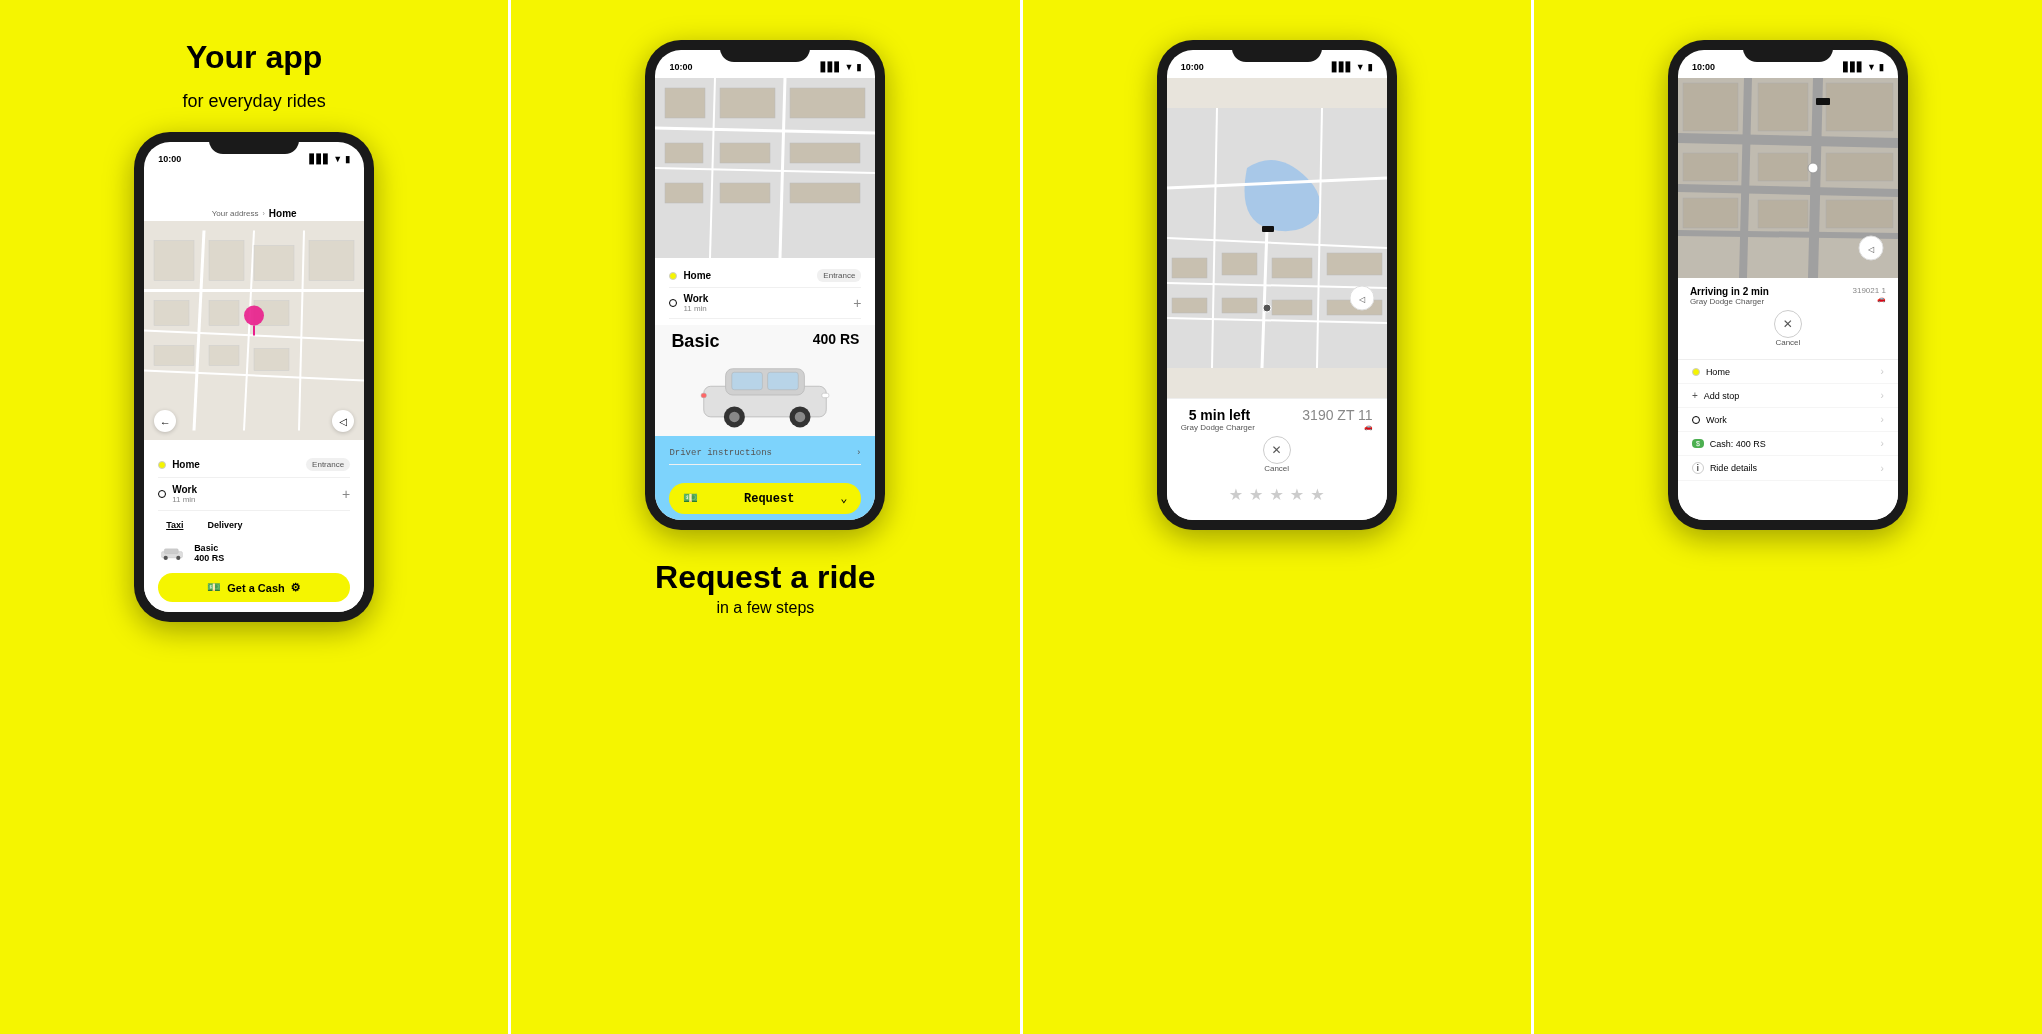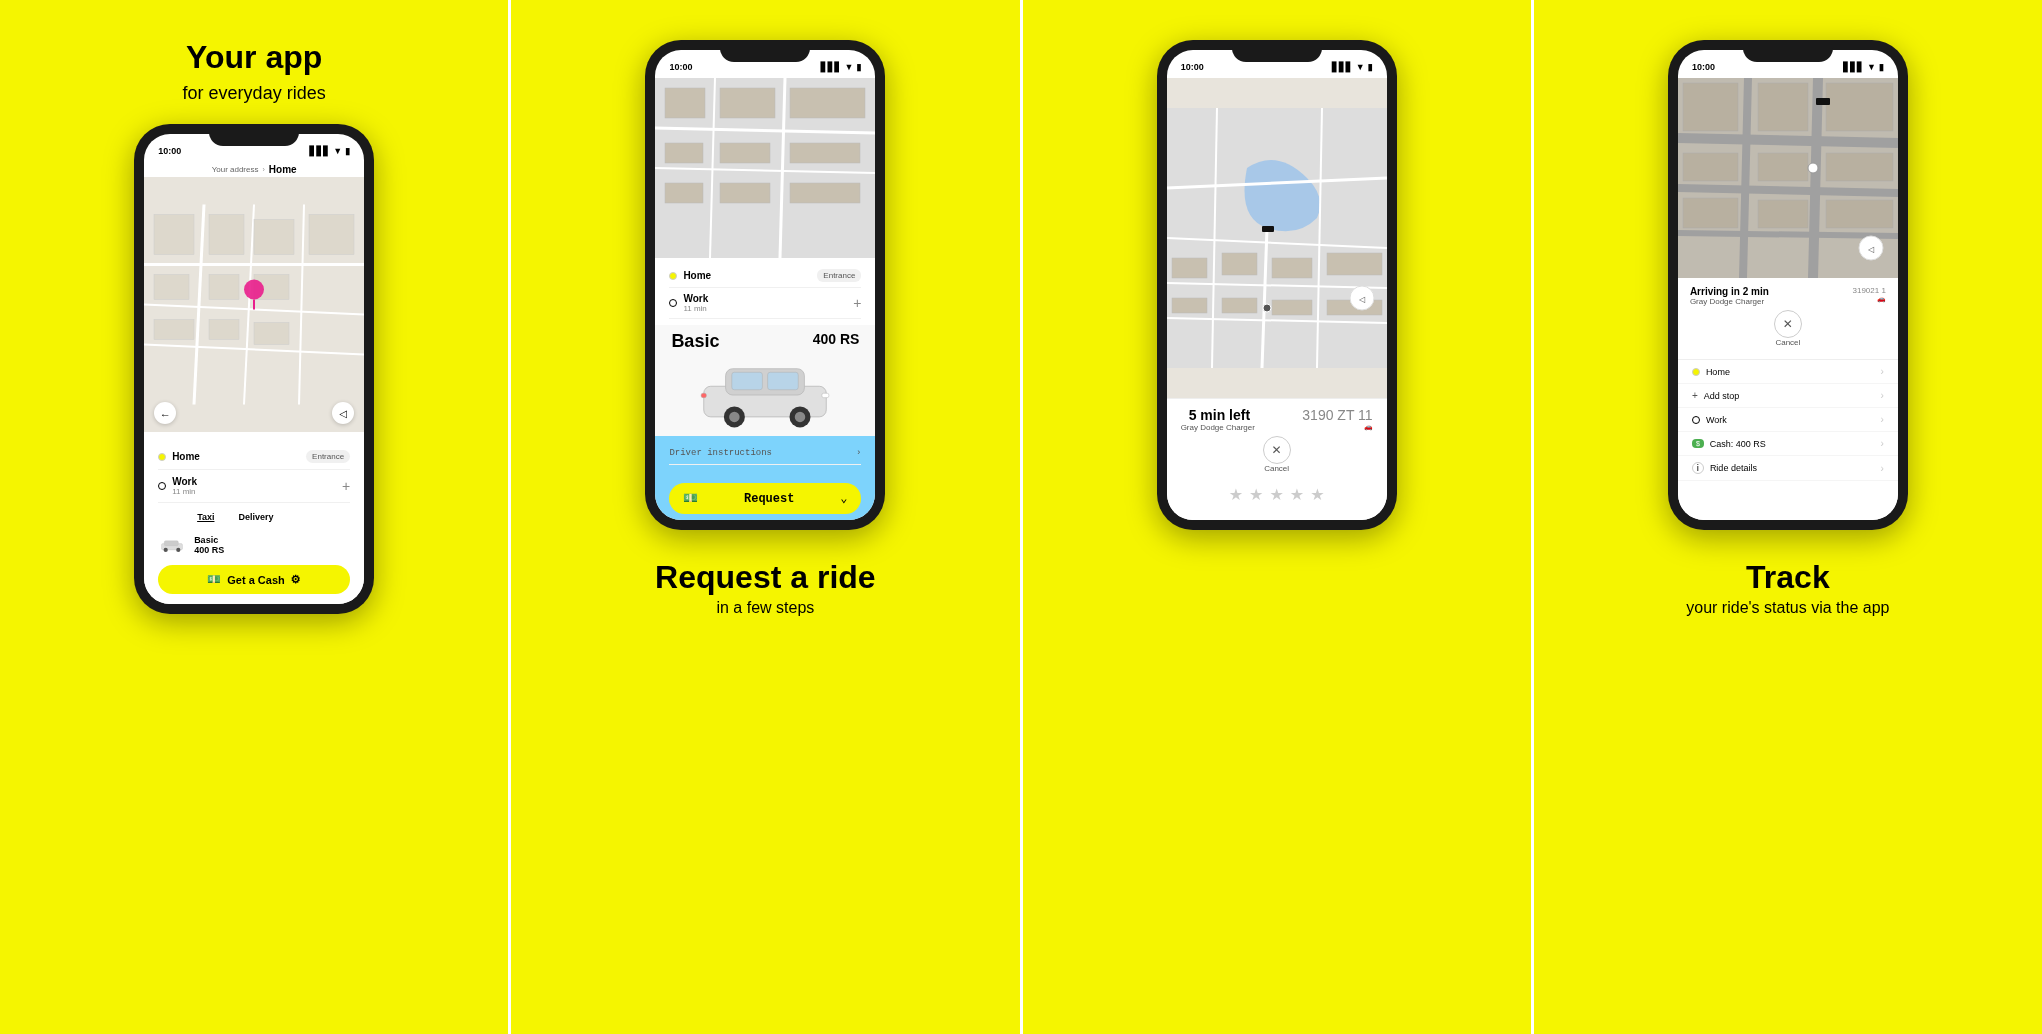--- a/index.html
+++ b/index.html
@@ -28,21 +28,21 @@
     .panel-text-top h2 {
       font-size: 32px;
       font-weight: 900;
       color: #000;
       line-height: 1.1;
     }
     .panel-text-top p {
       font-size: 18px;
       font-weight: 400;
       color: #000;
-      margin-top: 8px;
+      margin-top: 16px;
     }
 
     .panel-text-bottom {
       text-align: center;
       margin-top: 20px;
     }
     .panel-text-bottom h2 {
       font-size: 32px;
       font-weight: 900;
       color: #000;
@@ -158,21 +158,21 @@
       gap: 8px;
       padding: 6px 0;
     }
     .tab-item {
       font-size: 9px;
       font-weight: 600;
       padding: 3px 8px;
       border-radius: 10px;
       color: #000;
     }
-    .tab-item.active { text-decoration: underline; margin-left: 31px; }
+    .tab-item.active { text-decoration: underline; }
     .ride-option {
       display: flex;
       align-items: center;
       gap: 8px;
       padding: 4px 0;
     }
     .ride-icon {
       width: 28px;
       height: 18px;
     }
@@ -294,21 +294,21 @@
 
       <div class="status-bar">
         <span class="time">10:00</span>
         <div class="icons">
           <span>▋▋▋</span>
           <span>▼</span>
           <span>▮</span>
         </div>
       </div>
 
-      <div style="display:flex;align-items:center;justify-content:center;gap:4px;padding:2px 0;font-size:8px;color:#666;background:#fff;">
+      <div style="display:flex;align-items:center;justify-content:center;gap:4px;padding:2px 0;font-size:8px;color:#666;background:#fff;margin-top:36px;">
         <span>Your address</span>
         <span style="font-size:7px;color:#999;">›</span>
         <strong style="font-size:10px;color:#000;font-weight:800;">Home</strong>
       </div>
 
       <div class="map-area">
         <svg class="map-grid" viewBox="0 0 220 200">
 
           <rect x="0" y="0" width="220" height="200" fill="#e8e4dc"></rect>
 
@@ -672,17 +672,13 @@
           <div class="item-left">
             <span style="font-size:9px;color:#555;border:1px solid #ccc;border-radius:50%;width:12px;height:12px;display:flex;align-items:center;justify-content:center;font-weight:700;">i</span>
             <span>Ride details</span>
           </div>
           <span class="chevron">›</span>
         </div>
       </div>
     </div>
   </div>
 
-  <div class="panel-text-bottom">
-    <h2>Track</h2>
-    <p>your ride's status via the app</p>
-  </div>
 </div>
 
 </body></html>

